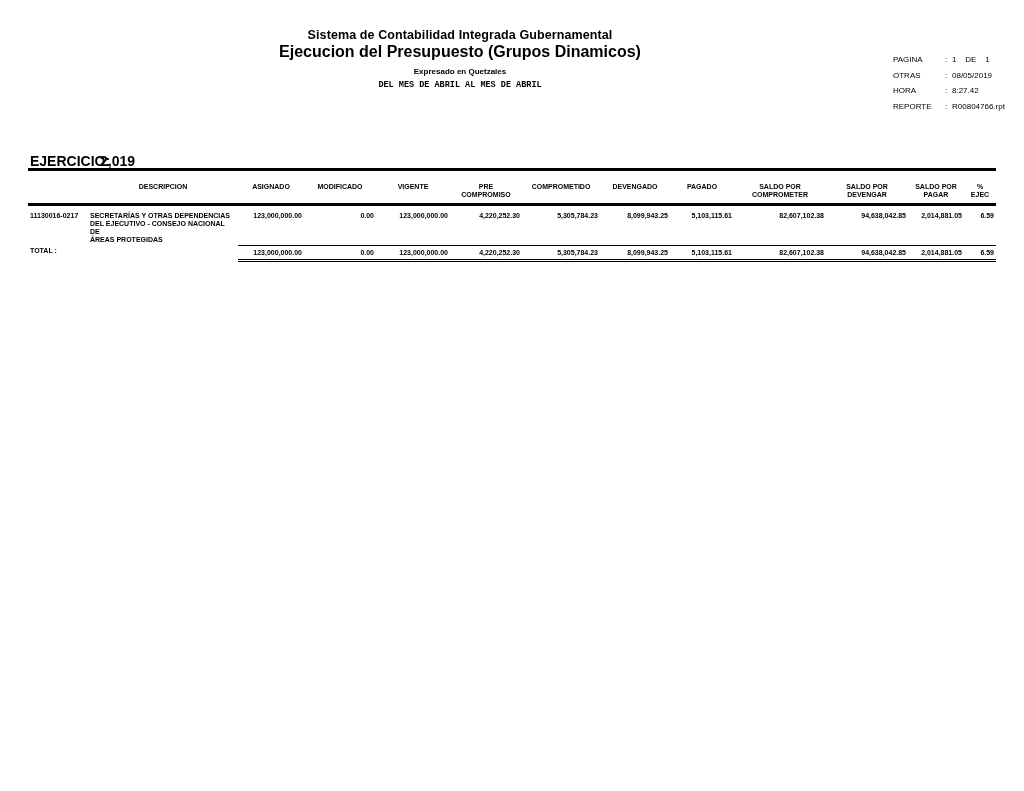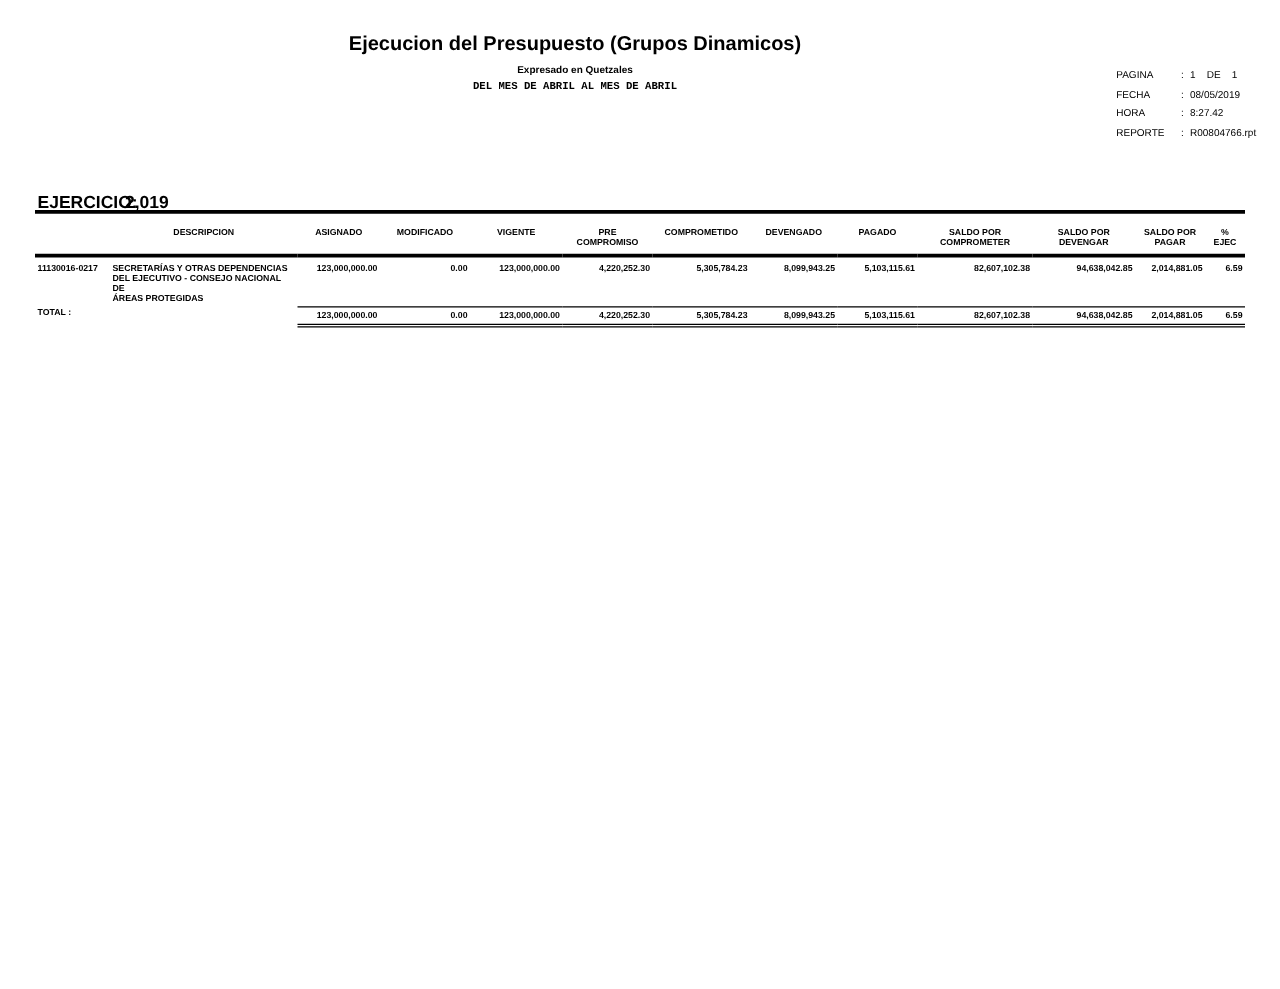--- a/index.html
+++ b/index.html
@@ -44,33 +44,34 @@
   tr.total-row td.tot {
     border-top: 1px solid #000;
     border-bottom: 3px double #000;
   }
   tr.total-row td.total-label { padding-top: 2px; }
 </style>
 </head>
 <body>
 
 <div class="titles">
+  <div class="t-line1">Sistema de Contabilidad Integrada Gubernamental</div>
   <div class="t-line3">Ejecucion del Presupuesto (Grupos Dinamicos)</div>
   <div class="t-line4">Expresado en Quetzales</div>
   <div class="t-line7">DEL MES DE ABRIL AL MES DE ABRIL</div>
 </div>
 
 <div class="meta">
   <div class="meta-row">
     <span class="meta-label">PAGINA</span>
     <span class="meta-colon">:</span>
     <span class="meta-value">1    DE    1</span>
   </div>
   <div class="meta-row">
-    <span class="meta-label">FECHA</span>
+    <span class="meta-label">OTRAS</span>
     <span class="meta-colon">:</span>
     <span class="meta-value">08/05/2019</span>
   </div>
   <div class="meta-row">
     <span class="meta-label">HORA</span>
     <span class="meta-colon">:</span>
     <span class="meta-value">8:27.42</span>
   </div>
   <div class="meta-row">
     <span class="meta-label">REPORTE</span>

